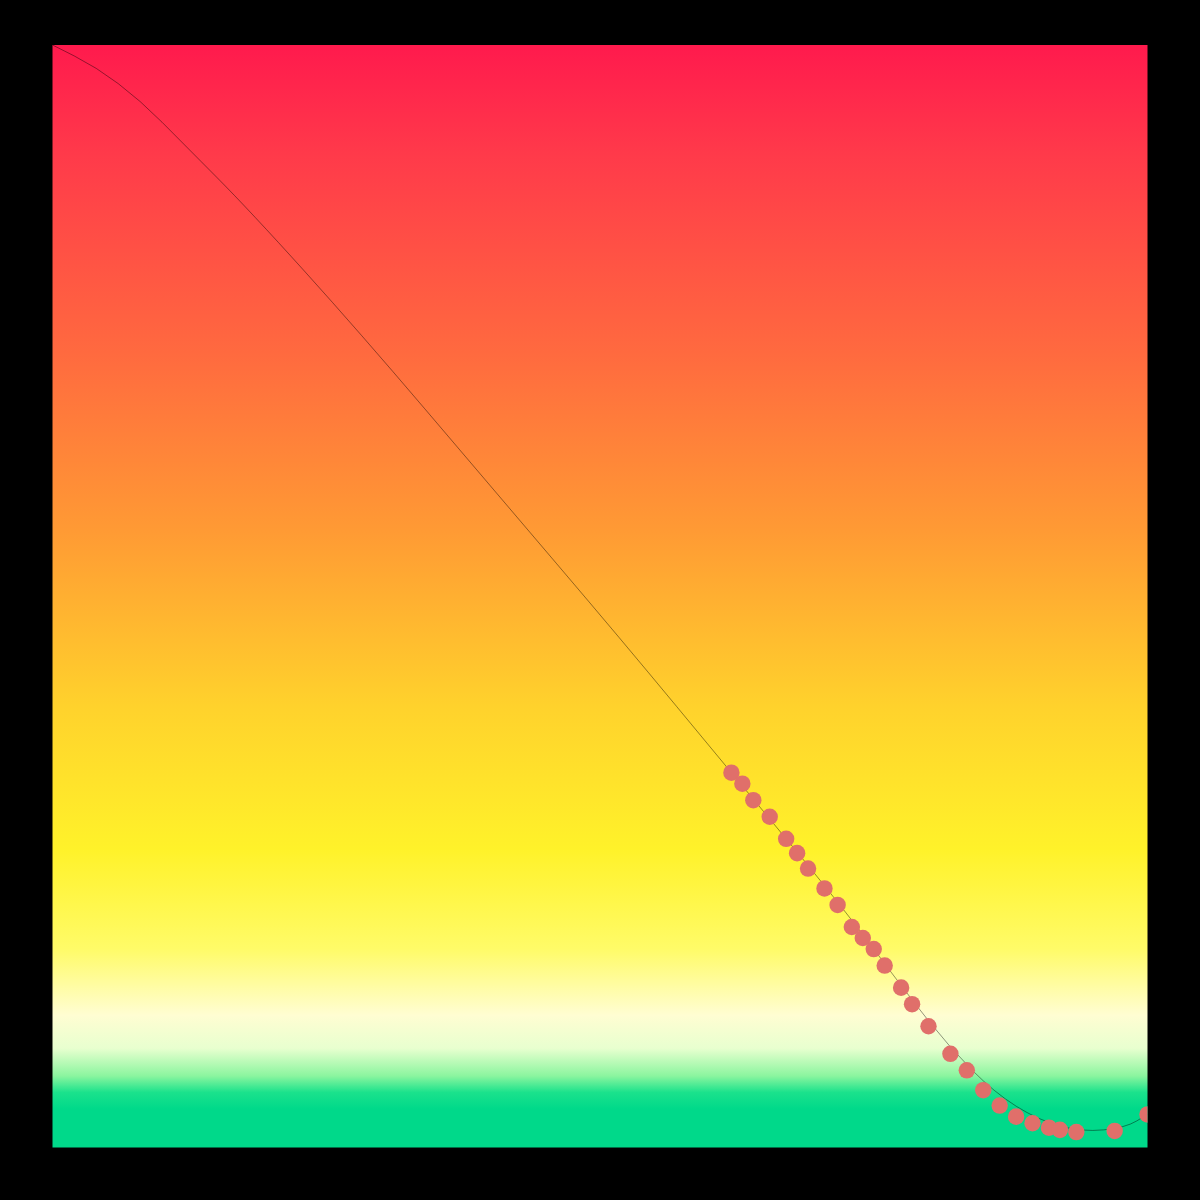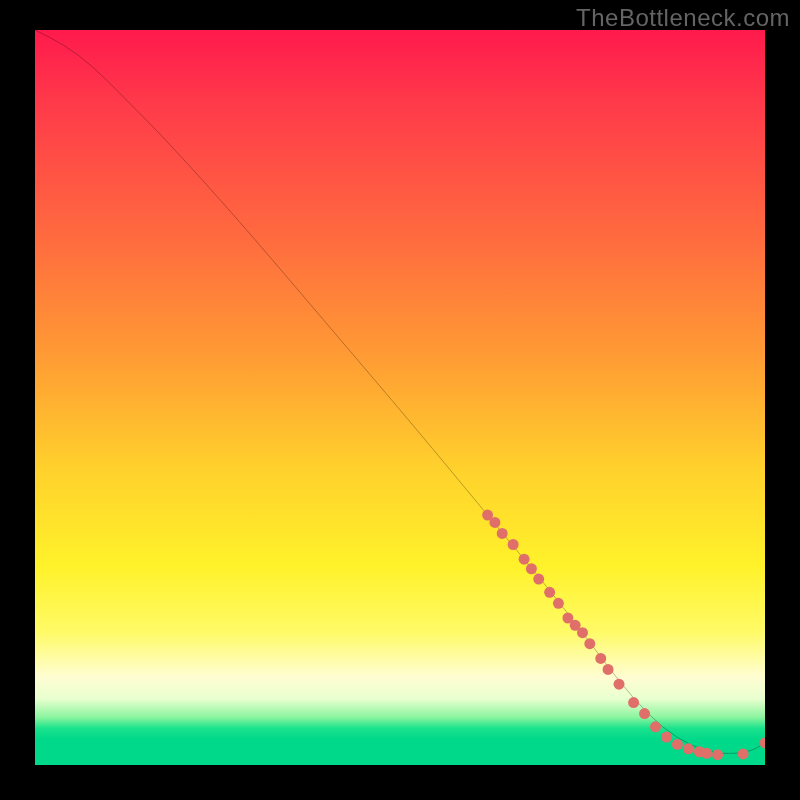--- a/index.html
+++ b/index.html
@@ -60,21 +60,20 @@
     inset: 0;
     width: 100%;
     height: 100%;
     z-index: 3;
   }
 </style>
 </head>
 <body>
 
 <div class="frame">
-  <div class="watermark">TheBottleneck.com</div>
 
   <div class="plot-area">
     <div class="gradient-bg"></div>
     <svg class="curve" viewBox="0 0 100 100" preserveAspectRatio="none">
       <path id="curve-path" fill="none" stroke="#000" stroke-width="0.28" vector-effect="non-scaling-stroke" d="M 0 0 Q 0 0 2 1 Q 4 2 6 3.5 Q 8 5 10 7 Q 12 9 15 12 Q 18 15 23 20.5 Q 28 26 34 33 Q 40 40 46 47 Q 52 54 57 60 Q 62 66 67 72 Q 72 78 75 82 Q 78 86 80 88.5 Q 82 91 84 93 Q 86 95 88 96.25 Q 90 97.5 92 98.05 Q 94 98.6 96 98.4 Q 98 98.2 99 97.6 T 100 97"></path>
       <g id="points-group">
           <circle cx="62" cy="66" r="0.75" fill="#e06f6a"></circle>
           <circle cx="63" cy="67" r="0.75" fill="#e06f6a"></circle>
           <circle cx="64" cy="68.5" r="0.75" fill="#e06f6a"></circle>
           <circle cx="65.5" cy="70" r="0.75" fill="#e06f6a"></circle>

